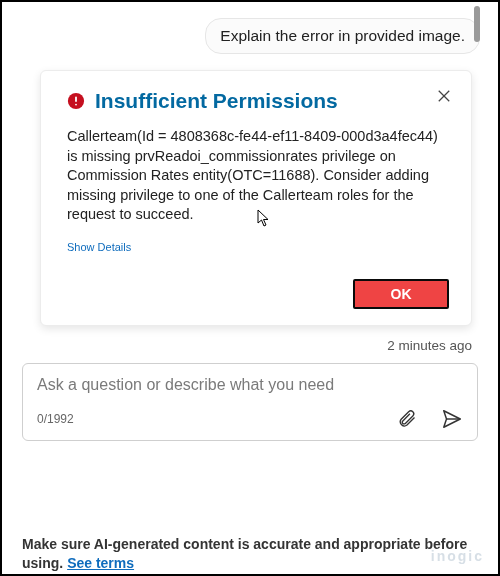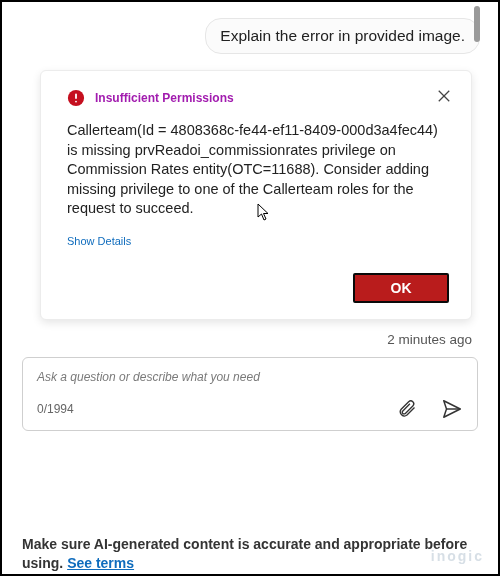--- a/index.html
+++ b/index.html
@@ -57,23 +57,23 @@
     gap: 10px;
     margin-bottom: 14px;
   }
   .err-icon {
     width: 18px;
     height: 18px;
     flex: 0 0 18px;
   }
   .err-icon svg { display:block; }
   .dialog-title {
-    font-size: 12px;
+    font-size: 21px;
     font-weight: 600;
-    color: #a21caf;
+    color: #0369a1;
     flex: 1;
   }
   .close-btn {
     position: absolute;
     top: 14px;
     right: 16px;
     width: 22px;
     height: 22px;
     display: flex;
     align-items: center;
@@ -102,21 +102,21 @@
     font-size: 11px;
     cursor: pointer;
     display: inline-block;
     margin-bottom: 26px;
   }
   .dialog-footer {
     display: flex;
     justify-content: flex-end;
   }
   .ok-btn {
-    background: #b91c1c;
+    background: #ef4444;
     color: #fff;
     border: 2px solid #0a0a0a;
     font-size: 14px;
     font-weight: 600;
     padding: 5px 0;
     width: 96px;
     text-align: center;
     cursor: pointer;
     border-radius: 2px;
   }
@@ -129,23 +129,22 @@
   }
   .input-box {
     border: 1px solid #cfcfcf;
     border-radius: 6px;
     margin: 0 2px 14px 2px;
     padding: 12px 14px 10px 14px;
     background: #fff;
   }
   .input-placeholder {
     color: #7a7a7a;
-    font-size: 12px;
+    font-size: 16px;
     margin-bottom: 14px;
-    font-style: italic;
   }
   .input-footer {
     display: flex;
     align-items: center;
     justify-content: space-between;
   }
   .char-count {
     font-size: 12px;
     color: #666;
   }
@@ -228,21 +227,21 @@
     </div>
   </div>
 
   <div class="timestamp-row">
     <span>2 minutes ago</span>
   </div>
 
   <div class="input-box">
     <div class="input-placeholder">Ask a question or describe what you need</div>
     <div class="input-footer">
-      <span class="char-count">0/1994</span>
+      <span class="char-count">0/1992</span>
       <div class="input-actions">
         <span class="ic">
           <svg viewBox="0 0 24 24" width="20" height="20" fill="none" stroke="#333" stroke-width="1.6">
             <path d="M21 11.5 L12 20.5 a5 5 0 0 1 -7 -7 L14 4.5 a3.5 3.5 0 0 1 5 5 L10 18.5 a2 2 0 0 1 -3 -3 L15.5 7"></path>
           </svg>
         </span>
         <span class="ic">
           <svg viewBox="0 0 24 24" width="22" height="22" fill="none" stroke="#333" stroke-width="1.6" stroke-linejoin="round">
             <path d="M3 3 L21 12 L3 21 L6 12 Z"></path>
             <line x1="6" y1="12" x2="21" y2="12"></line>

